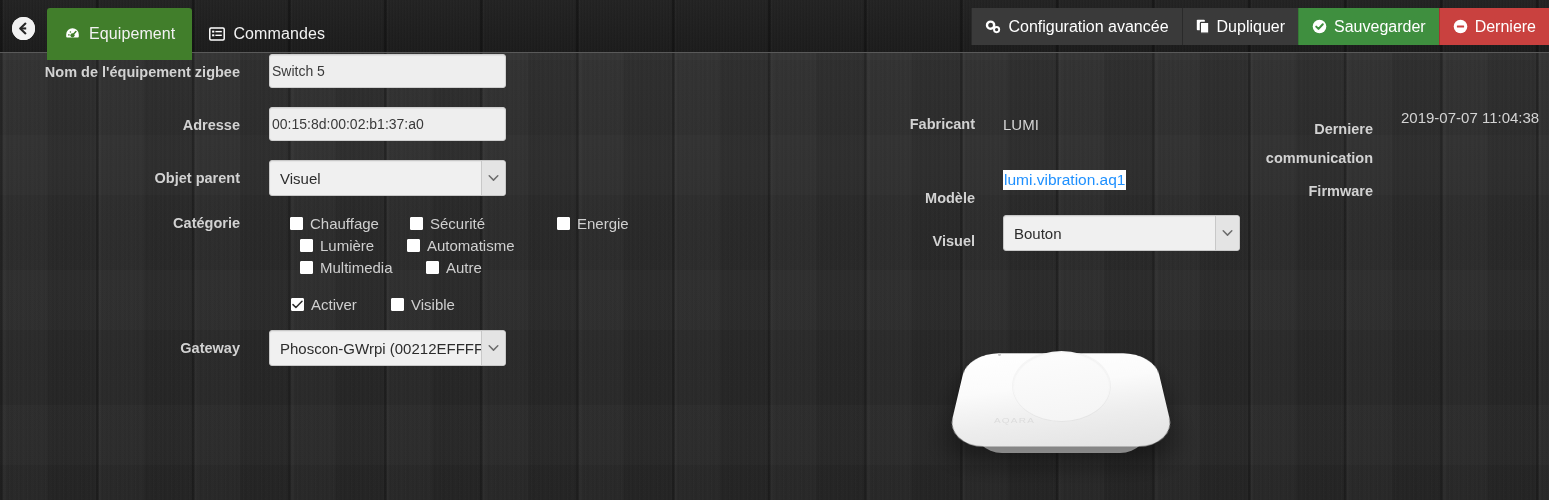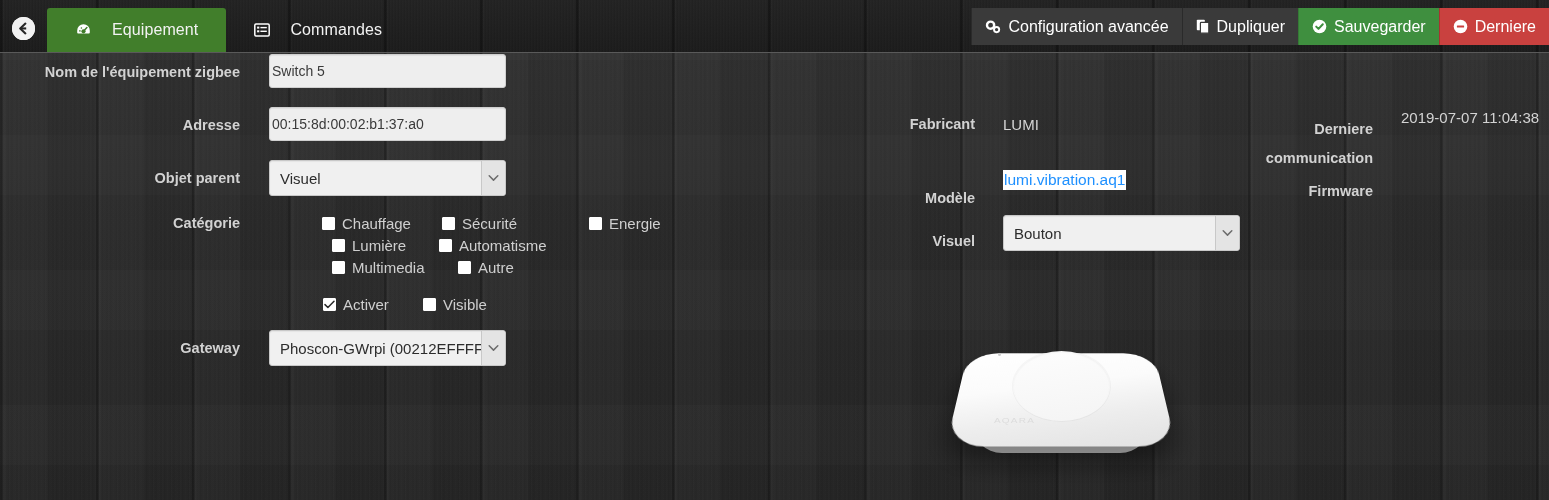--- a/index.html
+++ b/index.html
@@ -96,23 +96,23 @@
     position: absolute;
     left: 47px;
     top: 8px;
     height: 45px;
     display: flex;
     align-items: stretch;
   }
   .tab {
     display: flex;
     align-items: center;
-    gap: 20px;
-    padding: 0 28px;
-    height: 44px;
+    gap: 8px;
+    padding: 0 17px;
+    height: 52px;
     font-size: 16px;
     color: #f2f2f2;
     cursor: pointer;
     white-space: nowrap;
     letter-spacing: 0.1px;
   }
   .tab.active {
     background: #417e2b;
     border-radius: 3px 3px 0 0;
   }
@@ -215,21 +215,20 @@
 
   
   .cbgrid { position: absolute; }
   .cb {
     position: absolute;
     display: flex;
     align-items: center;
     gap: 7px;
     cursor: pointer;
     white-space: nowrap;
-    margin-left: 32px;
   }
   .cbbox {
     width: 13px;
     height: 13px;
     background: #ffffff;
     border: 1px solid #ffffff;
     border-radius: 1px;
     display: flex;
     align-items: center;
     justify-content: center;

